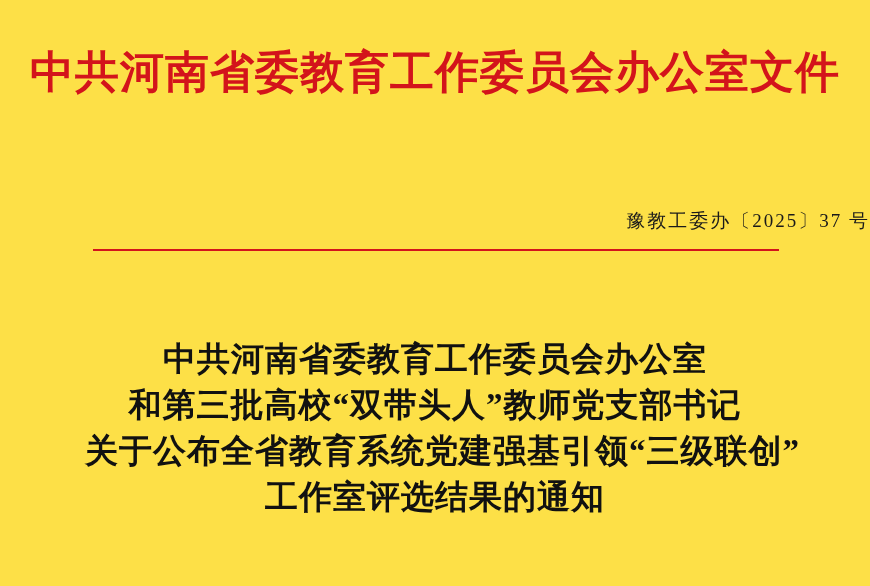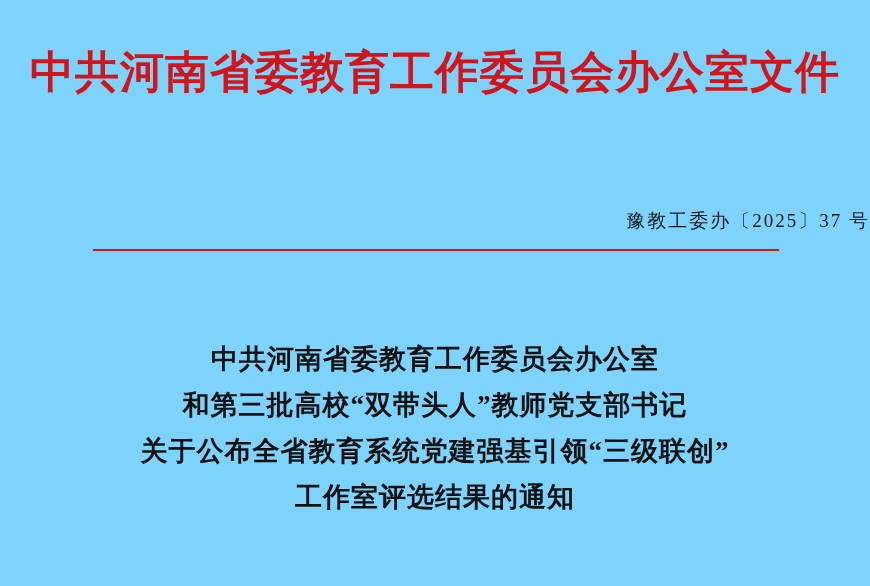--- a/index.html
+++ b/index.html
@@ -11,21 +11,21 @@
     width: 870px;
     height: 586px;
     background: #ffffff;
     font-family: "Liberation Serif", "DejaVu Serif", serif;
     overflow: hidden;
   }
   .page {
     position: relative;
     width: 870px;
     height: 586px;
-    background: #7dd3fc;
+    background: #fde047;
     box-sizing: border-box;
   }
 
   
   .masthead {
     position: absolute;
     top: 44px;
     left: 0;
     width: 870px;
     text-align: center;
@@ -66,21 +66,21 @@
   
   .doc-title {
     position: absolute;
     top: 336px;
     left: 85px;
     width: 700px;
     text-align: center;
     color: #111111;
     font-family: "Liberation Serif", "DejaVu Serif", serif;
     font-weight: bold;
-    font-size: 27px;
+    font-size: 33px;
     line-height: 46px;
     letter-spacing: 1px;
   }
   .doc-title .line {
     display: block;
     white-space: nowrap;
   }
 </style>
 </head>
 <body>

